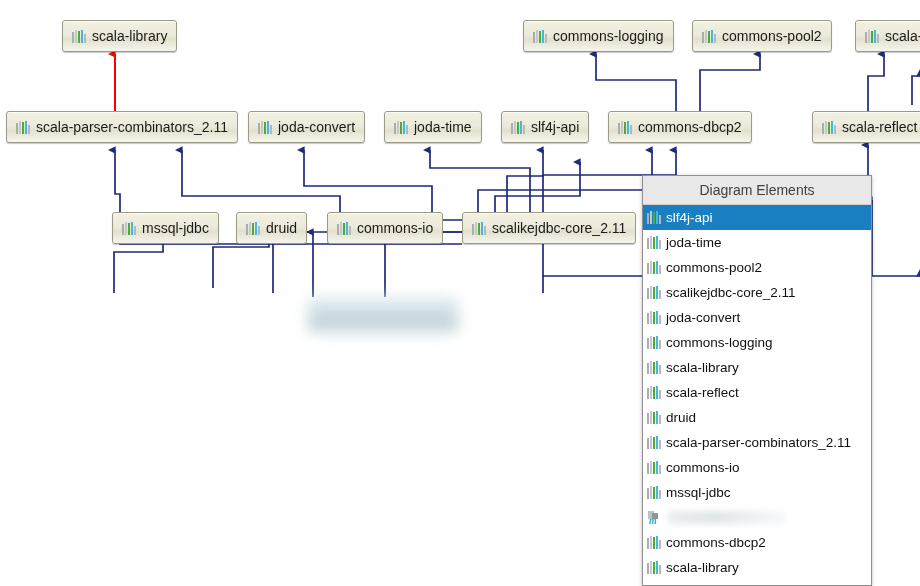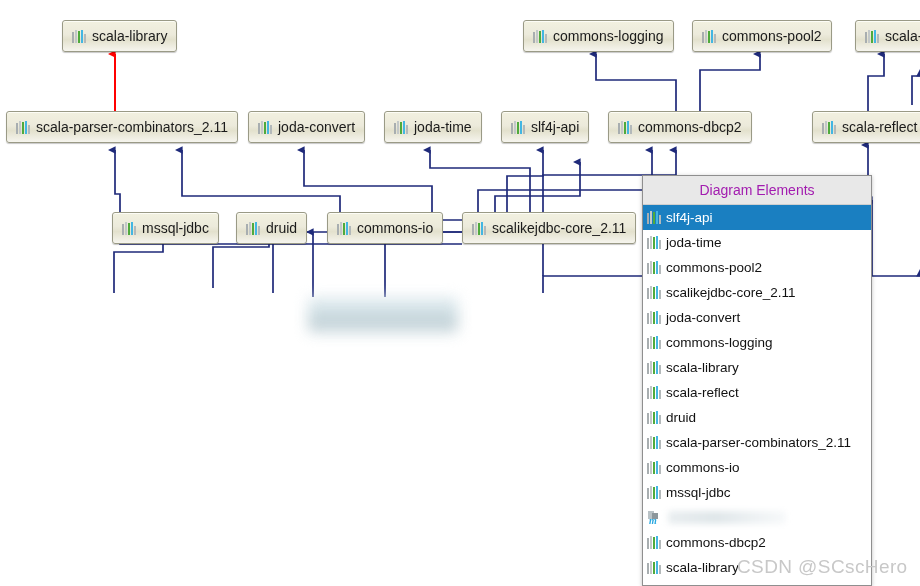--- a/index.html
+++ b/index.html
@@ -46,21 +46,21 @@
   
   #elements-panel{
     position:absolute;left:642px;top:175px;width:230px;height:411px;
     background:#ffffff;border:1px solid #8f8f8f;
     box-shadow:0 1px 4px rgba(0,0,0,.25);
     z-index:40;box-sizing:border-box;overflow:hidden;
   }
   #elements-panel .panel-title{
     height:28px;line-height:28px;text-align:center;
     background:#e8e8e8;border-bottom:1px solid #cfcfcf;
-    font-size:14px;color:#a21caf;
+    font-size:14px;color:#404040;
   }
   .el-list{list-style:none;margin:0;padding:0;}
   .el-item{
     height:25px;display:flex;align-items:center;gap:5px;
     padding:0 4px;font-size:13.5px;color:#111;white-space:nowrap;overflow:hidden;
   }
   .el-item.selected{background:#1a7fc1;color:#ffffff;}
   .el-item .el-txt{line-height:1;}
 
   
@@ -440,16 +440,15 @@
             <i></i>
             <i></i>
             <i></i>
             <i></i>
           </span>
         <span class="el-txt">scala-library</span>
       </li>
     </ul>
   </div>
 
-  <div id="watermark">CSDN @SCscHero</div>
   <div id="bottom-ghost"></div>
 
 </div>
 
 </body></html>

